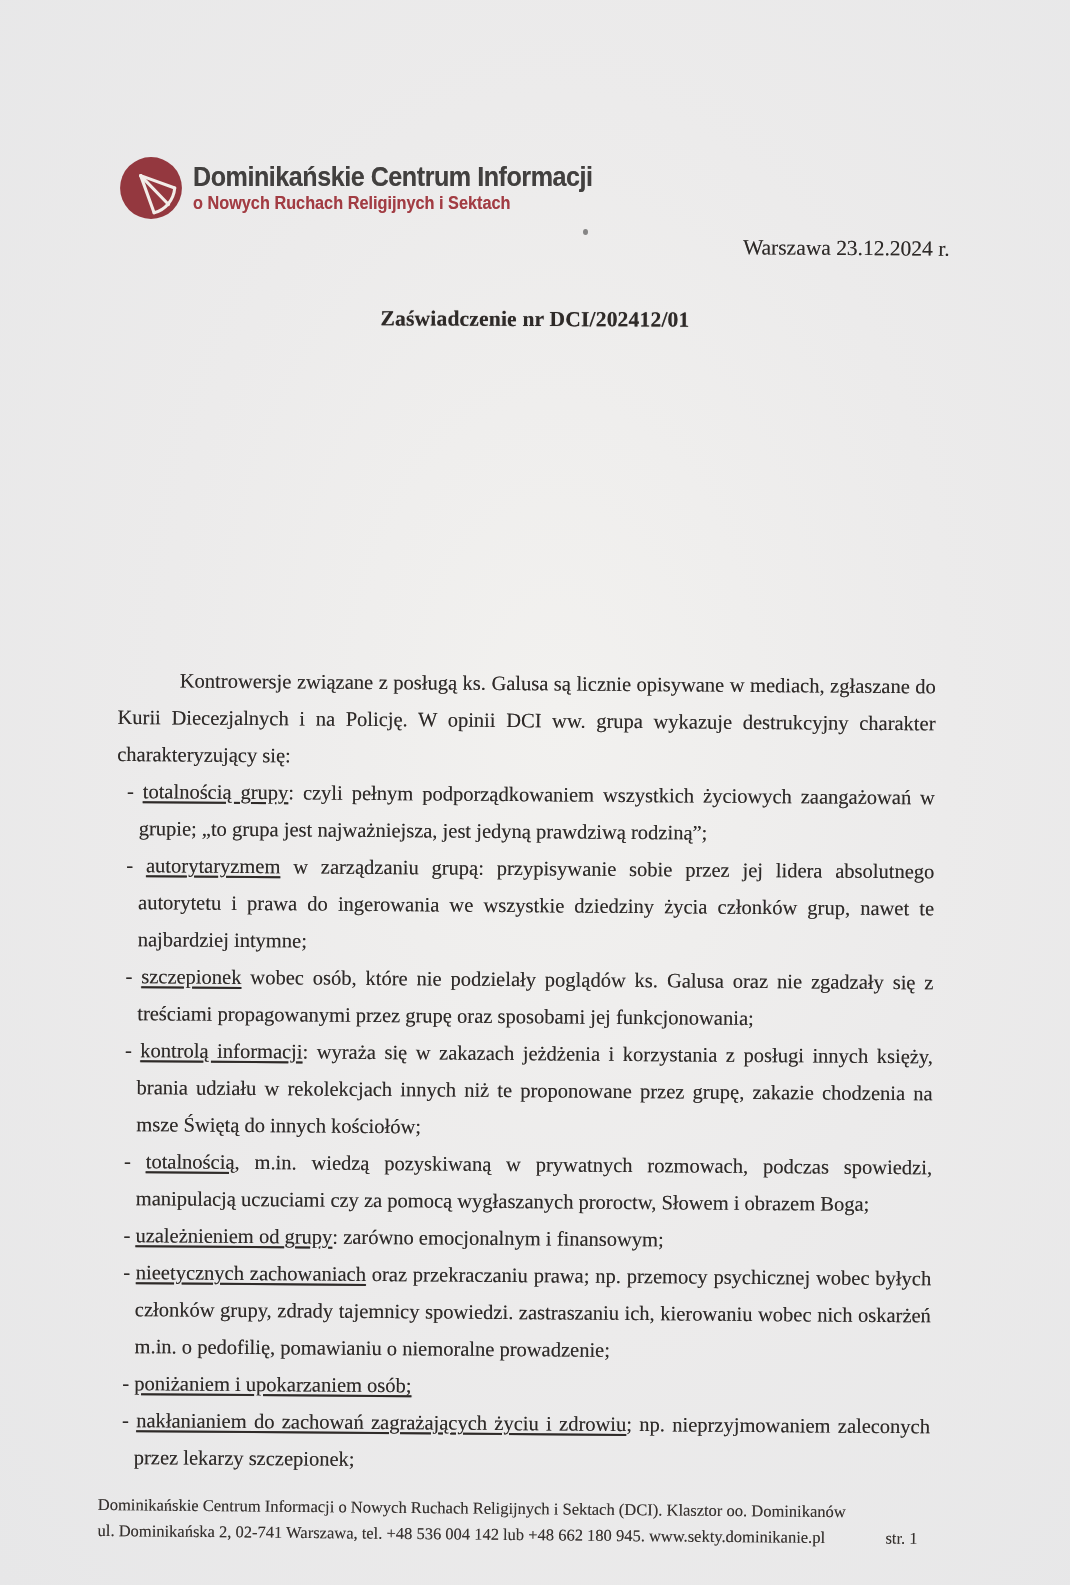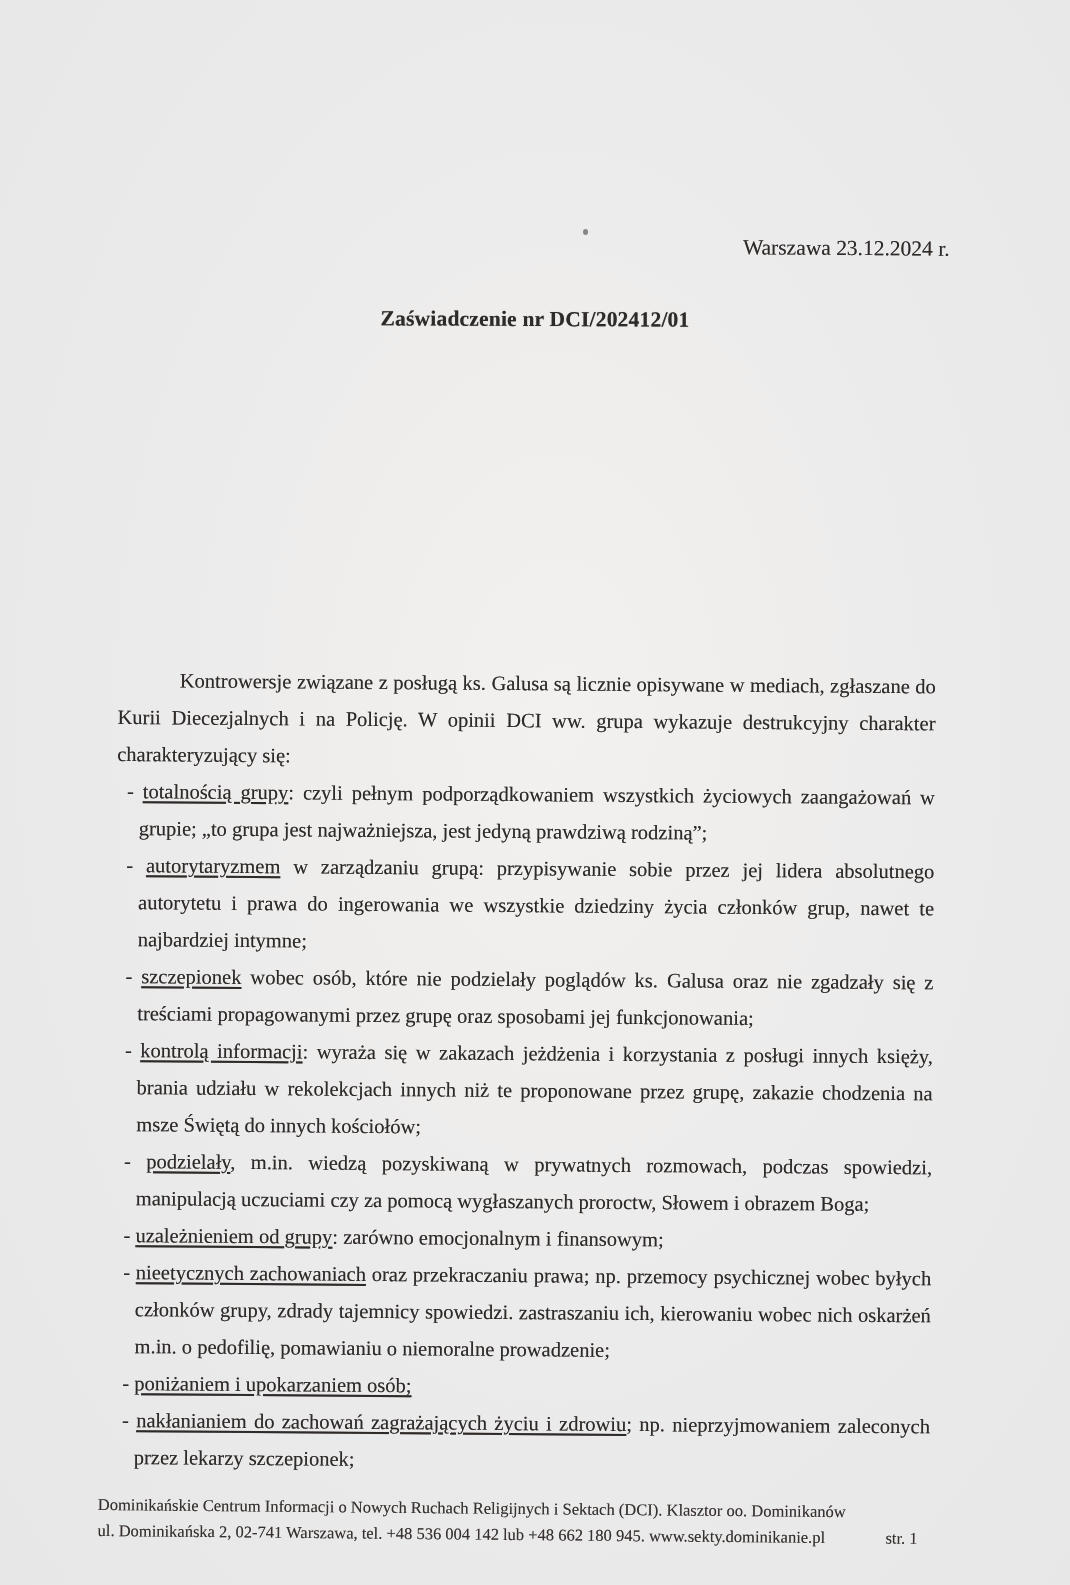--- a/index.html
+++ b/index.html
@@ -49,36 +49,51 @@
     transform:rotate(.55deg);transform-origin:left top;
     text-shadow:0 0 .5px rgba(46,42,40,.5);}
   .f2{display:flex;}
   .pn{margin-left:auto;padding-right:14px;}
 </style>
 </head>
 <body>
 
 <div class="page">
 
+  <div class="logo-row">
+    <svg class="logo-mark" width="66" height="66" viewBox="0 0 64 64" aria-hidden="true">
+      <circle cx="32" cy="32" r="30" fill="#94383f"></circle>
+      <g stroke="#f2ede9" stroke-width="3" fill="none" stroke-linejoin="round" stroke-linecap="round">
+        <path d="M55 32 A 27 27 0 0 1 35 56"></path>
+        <path d="M22 20 L55 32"></path>
+        <path d="M22 20 L49 48"></path>
+        <path d="M22 20 L35 56"></path>
+      </g>
+    </svg>
+    <div class="logo-text">
+      <div class="logo-title">Dominikańskie Centrum Informacji</div>
+      <div class="logo-subtitle">o Nowych Ruchach Religijnych i Sektach</div>
+    </div>
+  </div>
 
   <div class="speck"></div>
 
   <div class="dateline">Warszawa 23.12.2024 r.</div>
 
   <h1 class="doc-title">Zaświadczenie nr DCI/202412/01</h1>
 
   <div class="main">
     <p class="intro">Kontrowersje związane z posługą ks. Galusa są licznie opisywane w mediach, zgłaszane do Kurii Diecezjalnych i na Policję. W opinii DCI ww. grupa wykazuje destrukcyjny charakter charakteryzujący się:</p>
 
     <div class="bullets">
       <div class="bullet"><span>-</span> <span class="lead">totalnością grupy</span><span>: czyli pełnym podporządkowaniem wszystkich życiowych zaangażowań w grupie; „to grupa jest najważniejsza, jest jedyną prawdziwą rodziną”;</span></div>
       <div class="bullet"><span>-</span> <span class="lead">autorytaryzmem</span><span> w zarządzaniu grupą: przypisywanie sobie przez jej lidera absolutnego autorytetu i prawa do ingerowania we wszystkie dziedziny życia członków grup, nawet te najbardziej intymne;</span></div>
       <div class="bullet"><span>-</span> <span class="lead">szczepionek</span><span> wobec osób, które nie podzielały poglądów ks. Galusa oraz nie zgadzały się z treściami propagowanymi przez grupę oraz sposobami jej funkcjonowania;</span></div>
       <div class="bullet"><span>-</span> <span class="lead">kontrolą informacji</span><span>: wyraża się w zakazach jeżdżenia i korzystania z posługi innych księży, brania udziału w rekolekcjach innych niż te proponowane przez grupę, zakazie chodzenia na msze Świętą do innych kościołów;</span></div>
-      <div class="bullet"><span>-</span> <span class="lead">podzielały</span><span>, m.in. wiedzą pozyskiwaną w prywatnych rozmowach, podczas spowiedzi, manipulacją uczuciami czy za pomocą wygłaszanych proroctw, Słowem i obrazem Boga;</span></div>
+      <div class="bullet"><span>-</span> <span class="lead">totalnością</span><span>, m.in. wiedzą pozyskiwaną w prywatnych rozmowach, podczas spowiedzi, manipulacją uczuciami czy za pomocą wygłaszanych proroctw, Słowem i obrazem Boga;</span></div>
       <div class="bullet"><span>-</span> <span class="lead">uzależnieniem od grupy</span><span>: zarówno emocjonalnym i finansowym;</span></div>
       <div class="bullet"><span>-</span> <span class="lead">nieetycznych zachowaniach</span><span> oraz przekraczaniu prawa;  np. przemocy psychicznej wobec byłych członków grupy, zdrady tajemnicy spowiedzi. zastraszaniu ich, kierowaniu wobec nich oskarżeń m.in. o pedofilię, pomawianiu o niemoralne prowadzenie;</span></div>
       <div class="bullet"><span>-</span> <span class="lead">poniżaniem i upokarzaniem osób;</span><span></span></div>
       <div class="bullet"><span>-</span> <span class="lead">nakłanianiem do zachowań zagrażających życiu i zdrowiu</span><span>; np. nieprzyjmowaniem zaleconych przez lekarzy szczepionek;</span></div>
     </div>
   </div>
 
   <div class="footer">
     <div>Dominikańskie Centrum Informacji o Nowych Ruchach Religijnych i Sektach (DCI). Klasztor oo. Dominikanów</div>
     <div class="f2">

